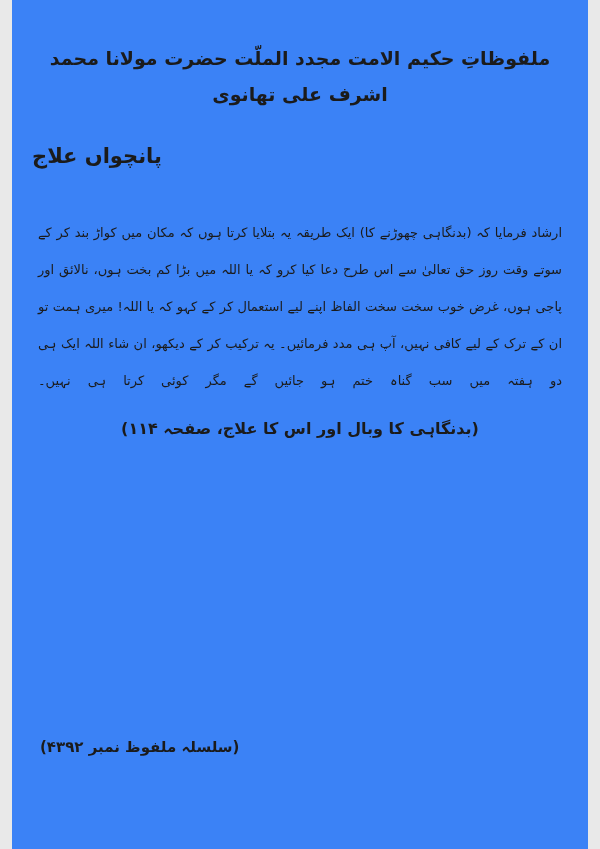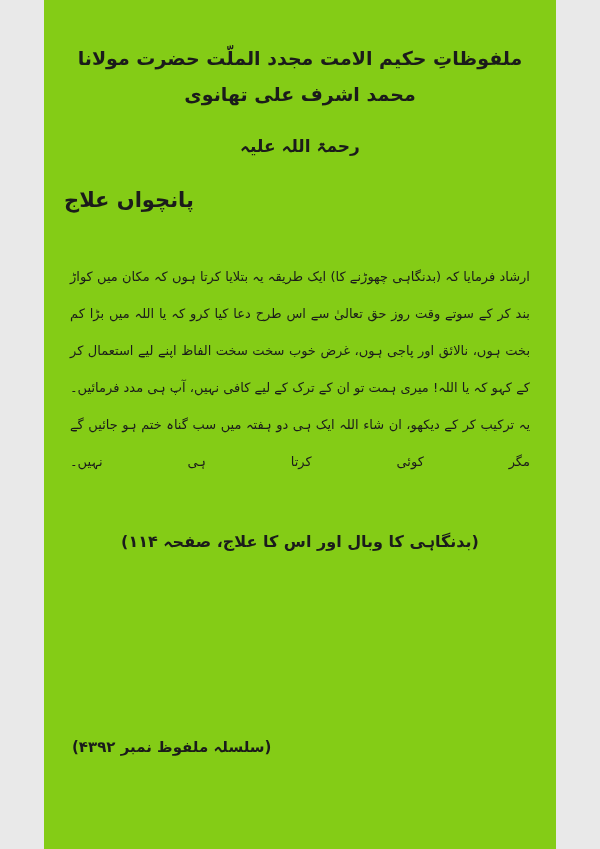--- a/index.html
+++ b/index.html
@@ -2,24 +2,24 @@
 <html lang="ur" dir="rtl"><head>
 <meta charset="utf-8">
 <style>
   html, body {
     margin: 0;
     padding: 0;
     background: #e9e9e9;
   }
   .page {
     position: relative;
-    width: 512px;
+    width: 576px;
     height: 849px;
     margin: 0 auto;
-    background: #84cc16;
+    background: #3b82f6;
     color: #1b1b1b;
     font-family: "DejaVu Sans", sans-serif;
     direction: rtl;
     overflow: hidden;
     box-sizing: border-box;
     padding-top: 34px;
   }
   .doc-title {
     margin: 6px 18px 0;
     text-align: center;
@@ -48,21 +48,21 @@
   }
   .body-paragraph {
     margin: 46px 26px 0;
     font-size: 13px;
     line-height: 2.85;
     text-align: justify;
     text-align-last: justify;
     font-weight: normal;
   }
   .citation {
-    margin-top: 52px;
+    margin-top: 20px;
     text-align: center;
     font-size: 16px;
     font-weight: bold;
   }
   .serial {
     position: absolute;
     left: 28px;
     top: 738px;
     text-align: center;
     font-size: 15px;
@@ -70,21 +70,20 @@
     direction: rtl;
   }
 </style>
 </head>
 <body>
 
 <div class="page">
 
   <header>
     <h1 class="doc-title">ملفوظاتِ حکیم الامت مجدد الملّت حضرت مولانا محمد اشرف علی تھانوی</h1>
-    <div class="honorific">رحمۃ اللہ علیہ</div>
   </header>
 
 
   <h3 class="sub-heading">پانچواں علاج</h3>
 
   <p class="body-paragraph">ارشاد فرمایا کہ (بدنگاہی چھوڑنے کا) ایک طریقہ یہ بتلایا کرتا ہوں کہ مکان میں کواڑ بند کر کے سوتے وقت روز حق تعالیٰ سے اس طرح دعا کیا کرو کہ یا اللہ میں بڑا کم بخت ہوں، نالائق اور پاجی ہوں، غرض خوب سخت سخت الفاظ اپنے لیے استعمال کر کے کہو کہ یا اللہ! میری ہمت تو ان کے ترک کے لیے کافی نہیں، آپ ہی مدد فرمائیں۔ یہ ترکیب کر کے دیکھو، ان شاء اللہ ایک ہی دو ہفتہ میں سب گناہ ختم ہو جائیں گے مگر کوئی کرتا ہی نہیں۔</p>
 
   <div class="citation">(بدنگاہی کا وبال اور اس کا علاج، صفحہ ۱۱۴)</div>
 
   <div class="serial">(سلسلہ ملفوظ نمبر ۴۳۹۲)</div>

